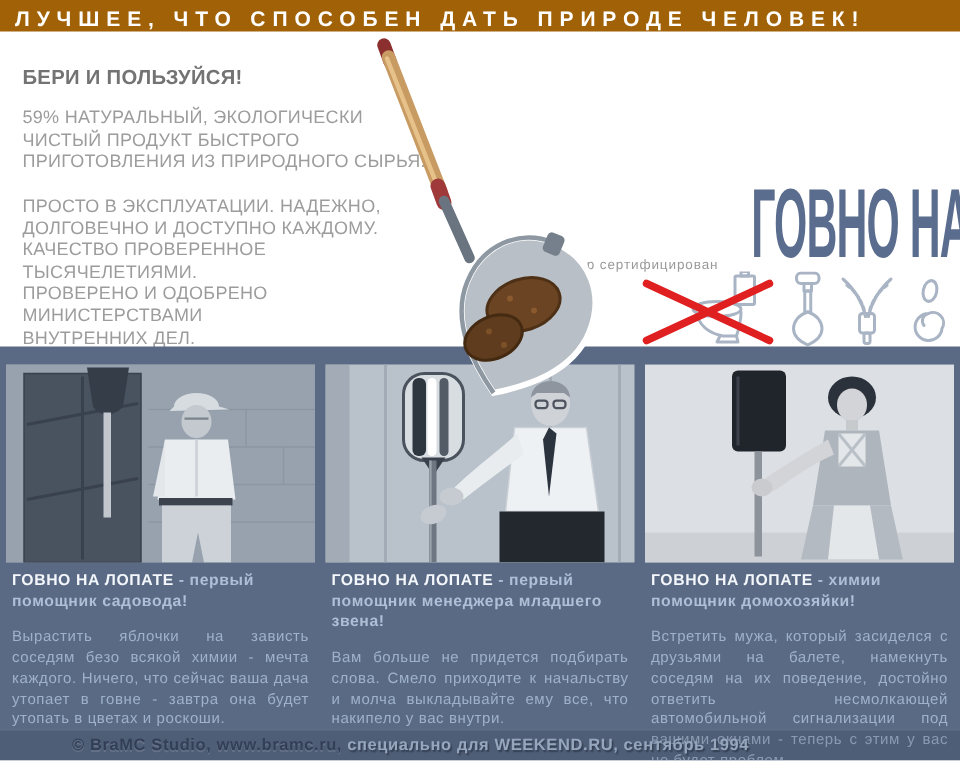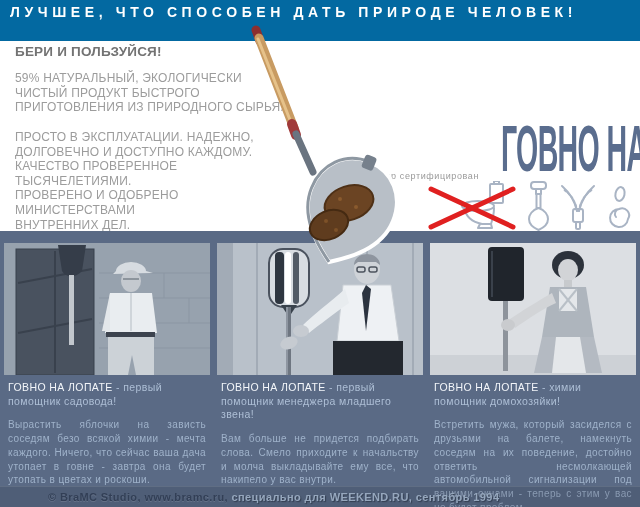--- a/index.html
+++ b/index.html
@@ -1,19 +1,19 @@
 <!DOCTYPE html>
 <html><head>
 <meta charset="utf-8">
 <style>
   html,body{margin:0;padding:0;background:#fff;}
   .poster{position:relative;width:640px;height:507px;overflow:hidden;background:#fff;
           font-family:"Liberation Sans",sans-serif;}
   
-  .banner{position:absolute;left:0;top:0;width:640px;height:41px;background:#0369a1;
+  .banner{position:absolute;left:0;top:0;width:640px;height:21px;background:#a16207;
           color:#fff;font-weight:bold;font-size:14px;letter-spacing:4.6px;
           line-height:25px;padding-left:10px;white-space:nowrap;overflow:hidden;box-sizing:border-box;}
   
   .intro{position:absolute;left:15px;top:44px;width:282px;}
   .intro-heading{color:#737373;font-weight:bold;font-size:13.5px;letter-spacing:.2px;margin:0 0 12px 0;}
   .intro p{margin:0 0 15px 0;color:#9c9c9c;font-size:12px;line-height:1.22;letter-spacing:.2px;white-space:pre-line;}
   
   .title-wrap{position:absolute;top:110px;right:3px;width:300px;height:62px;text-align:right;}
   .big-title{display:inline-block;white-space:nowrap;font-weight:bold;font-size:46px;color:#5a6d8e;
              letter-spacing:-1px;transform:scale(.62,1.42);transform-origin:right top;}
@@ -23,21 +23,21 @@
   .icons-row svg{display:block;}
   .pict{stroke:#a9b4c4;fill:none;stroke-width:2;stroke-linejoin:round;stroke-linecap:round;}
   
   .shovel-art{position:absolute;left:228px;top:25px;z-index:5;pointer-events:none;}
   
   .band{position:absolute;left:0;top:231px;width:640px;height:276px;background:#5a6a85;}
   .cards{display:flex;gap:7px;padding:12px 4px 0 4px;}
   .card{width:206px;}
   .photo{display:block;width:206px;height:132px;background:#9aa5b1;}
   .caption{padding:6px 4px 0 4px;}
-  .cap-head{font-size:10.5px;font-weight:normal;letter-spacing:.4px;line-height:1.3;margin:0;}
+  .cap-head{font-size:10.5px;font-weight:bold;letter-spacing:.4px;line-height:1.3;margin:0;}
   .cap-brand{color:#f3f6fa;}
   .cap-rest{color:#aebfd6;}
   .cap-body{margin:10px 0 0 0;color:#9fb2ca;font-size:10px;line-height:1.38;letter-spacing:.4px;text-align:justify;}
   
   .footer-bar{position:absolute;left:0;bottom:0;width:640px;height:21px;background:rgba(25,34,50,.16);
               border-top:1px solid rgba(255,255,255,.10);line-height:20px;padding-left:8px;box-sizing:border-box;
               font-size:11px;font-weight:bold;letter-spacing:.4px;white-space:nowrap;}
   .footer-studio{color:#323f56;text-shadow:0 1px 0 rgba(255,255,255,.12);margin-left:40px;}
   .footer-rest{color:#96a7bd;text-shadow:1px 1px 1px rgba(15,22,34,.45);}
 </style>

